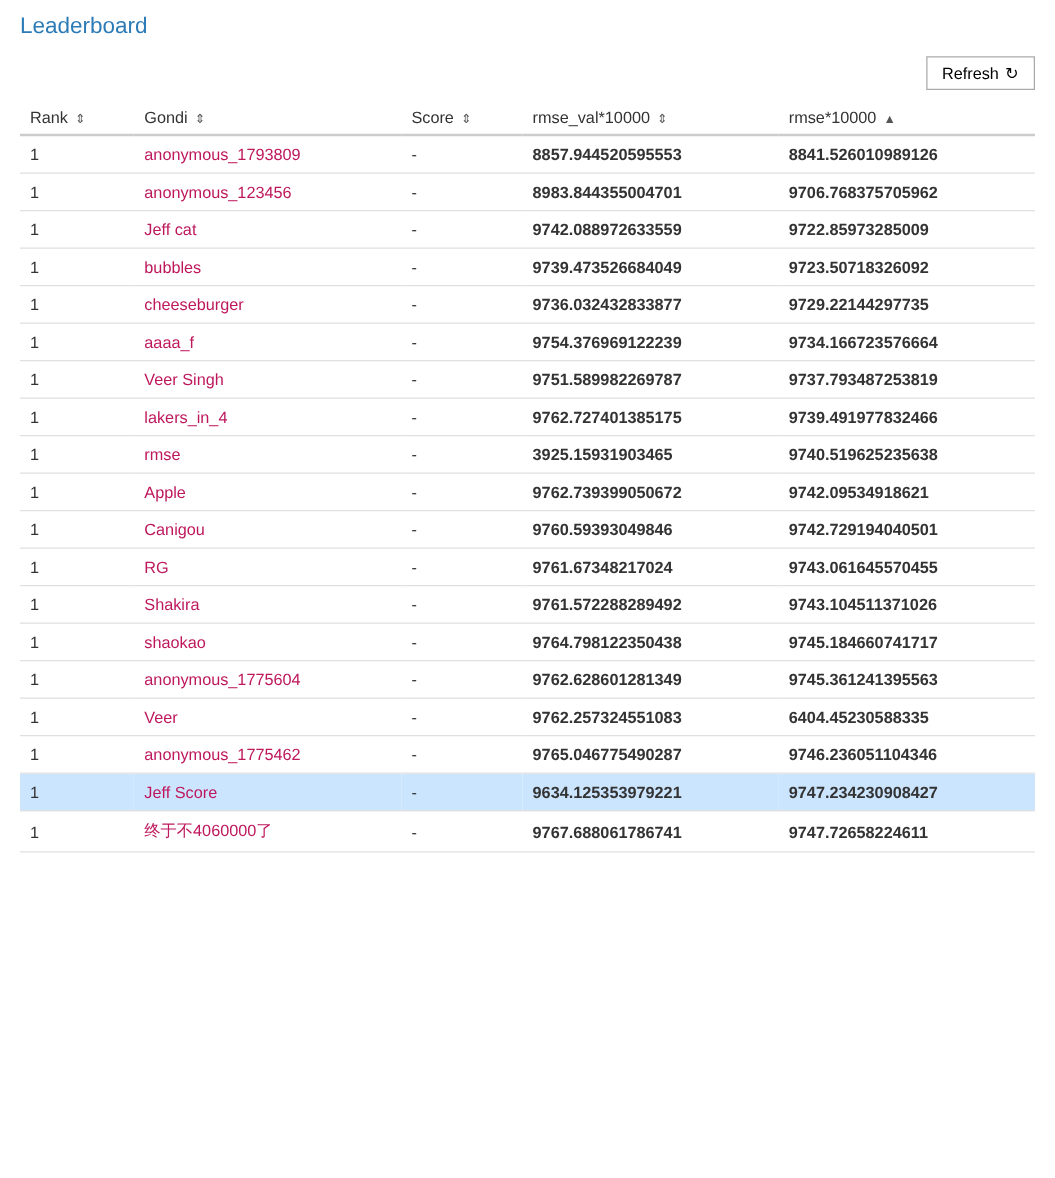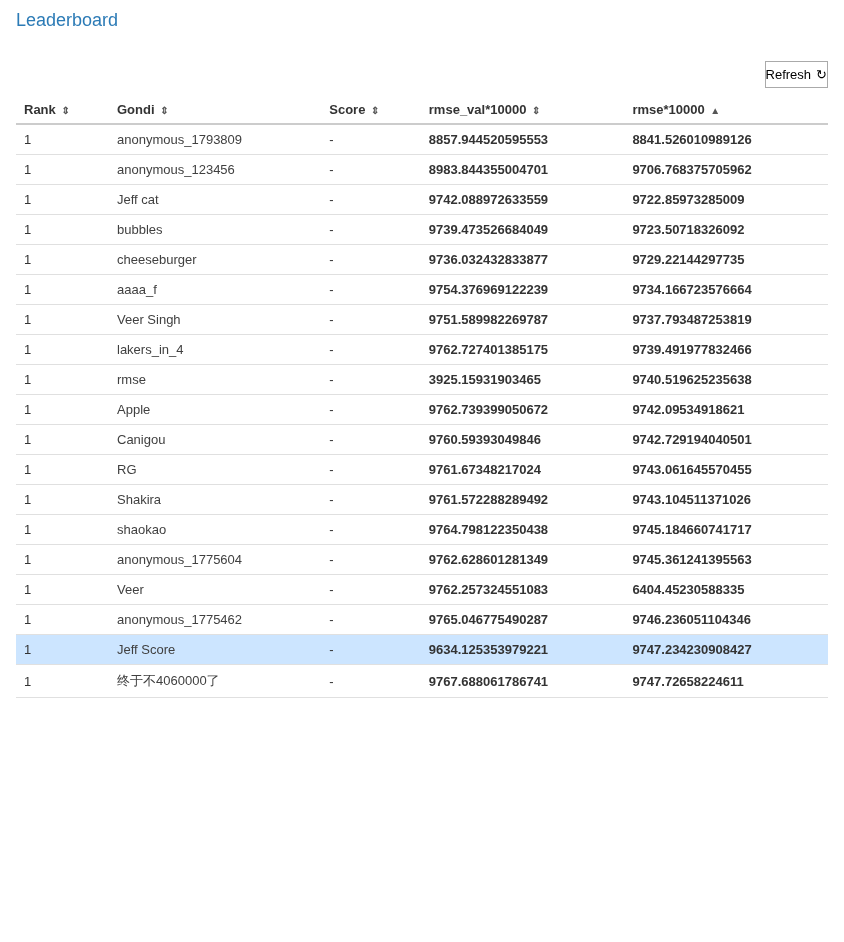--- a/index.html
+++ b/index.html
@@ -7,68 +7,68 @@
       font-family: Arial, sans-serif;
       font-size: 13px;
       color: #333;
       background: #fff;
       padding: 10px 16px;
     }
     h1.page-title {
       font-size: 18px;
       font-weight: normal;
       color: #2c7bb6;
-      margin-bottom: 30px;
+      margin-bottom: 14px;
     }
     .toolbar {
       display: flex;
       justify-content: flex-end;
       margin-bottom: 8px;
     }
     .refresh-btn {
       border: 1px solid #aaa;
       background: #fff;
-      padding: 5px 0;
+      padding: 5px 12px;
       cursor: pointer;
       font-size: 13px;
       display: flex;
       align-items: center;
       gap: 5px;
     }
     .refresh-icon { display: inline-block; }
     table {
       width: 100%;
       border-collapse: collapse;
     }
     thead tr {
       border-bottom: 2px solid #ccc;
     }
     th {
       text-align: left;
       padding: 6px 8px;
-      font-weight: bold;
+      font-weight: normal;
       font-size: 13px;
       color: #333;
       white-space: nowrap;
       user-select: none;
     }
     th .sort-indicator {
       display: inline-block;
       margin-left: 2px;
       color: #555;
       font-size: 10px;
     }
     td {
       padding: 7px 8px;
       border-bottom: 1px solid #e0e0e0;
       font-size: 13px;
     }
     td.rank { color: #333; }
     td.user a, td.user span.link {
-      color: #404040;
+      color: #be185d;
       text-decoration: none;
     }
     td.score { color: #333; }
     td.rmse-val, td.rmse { color: #333; font-weight: bold; }
     tr:last-child td { border-bottom: 1px solid #e0e0e0; }
     .highlight-row td {
       background-color: #cce5ff;
     }
     .highlight-row td.user span.link {
       background: #cce5ff;

